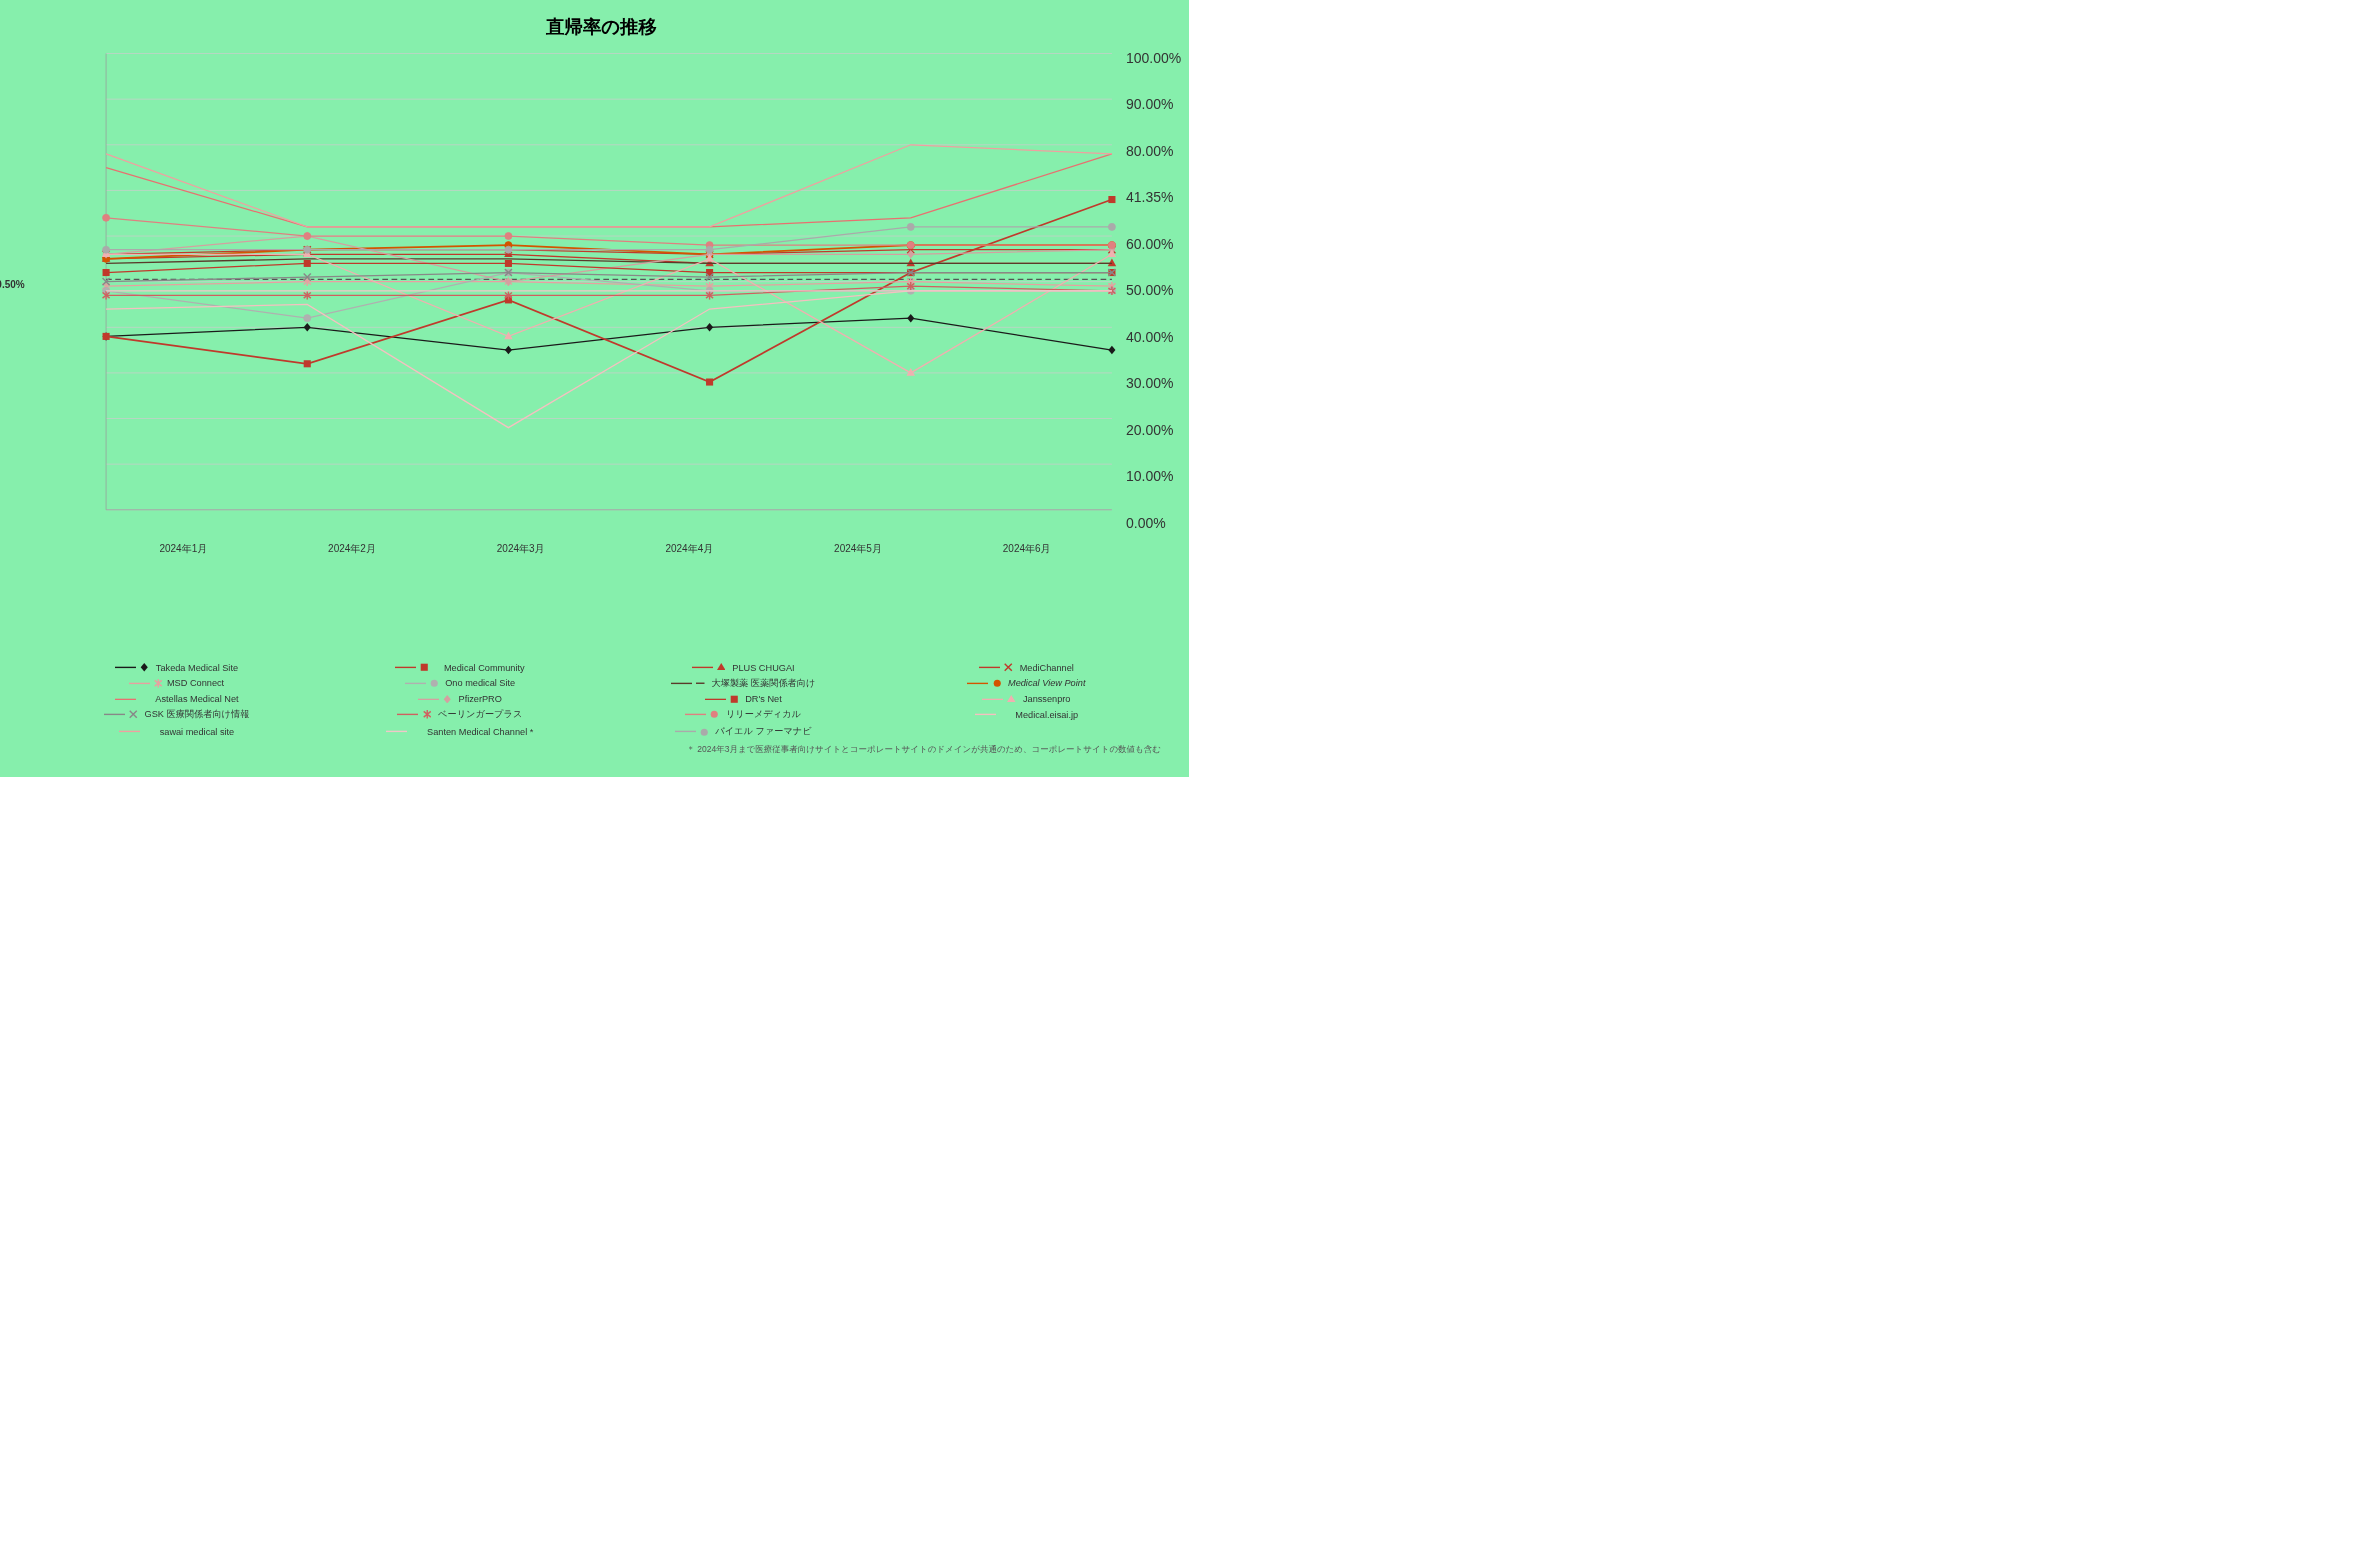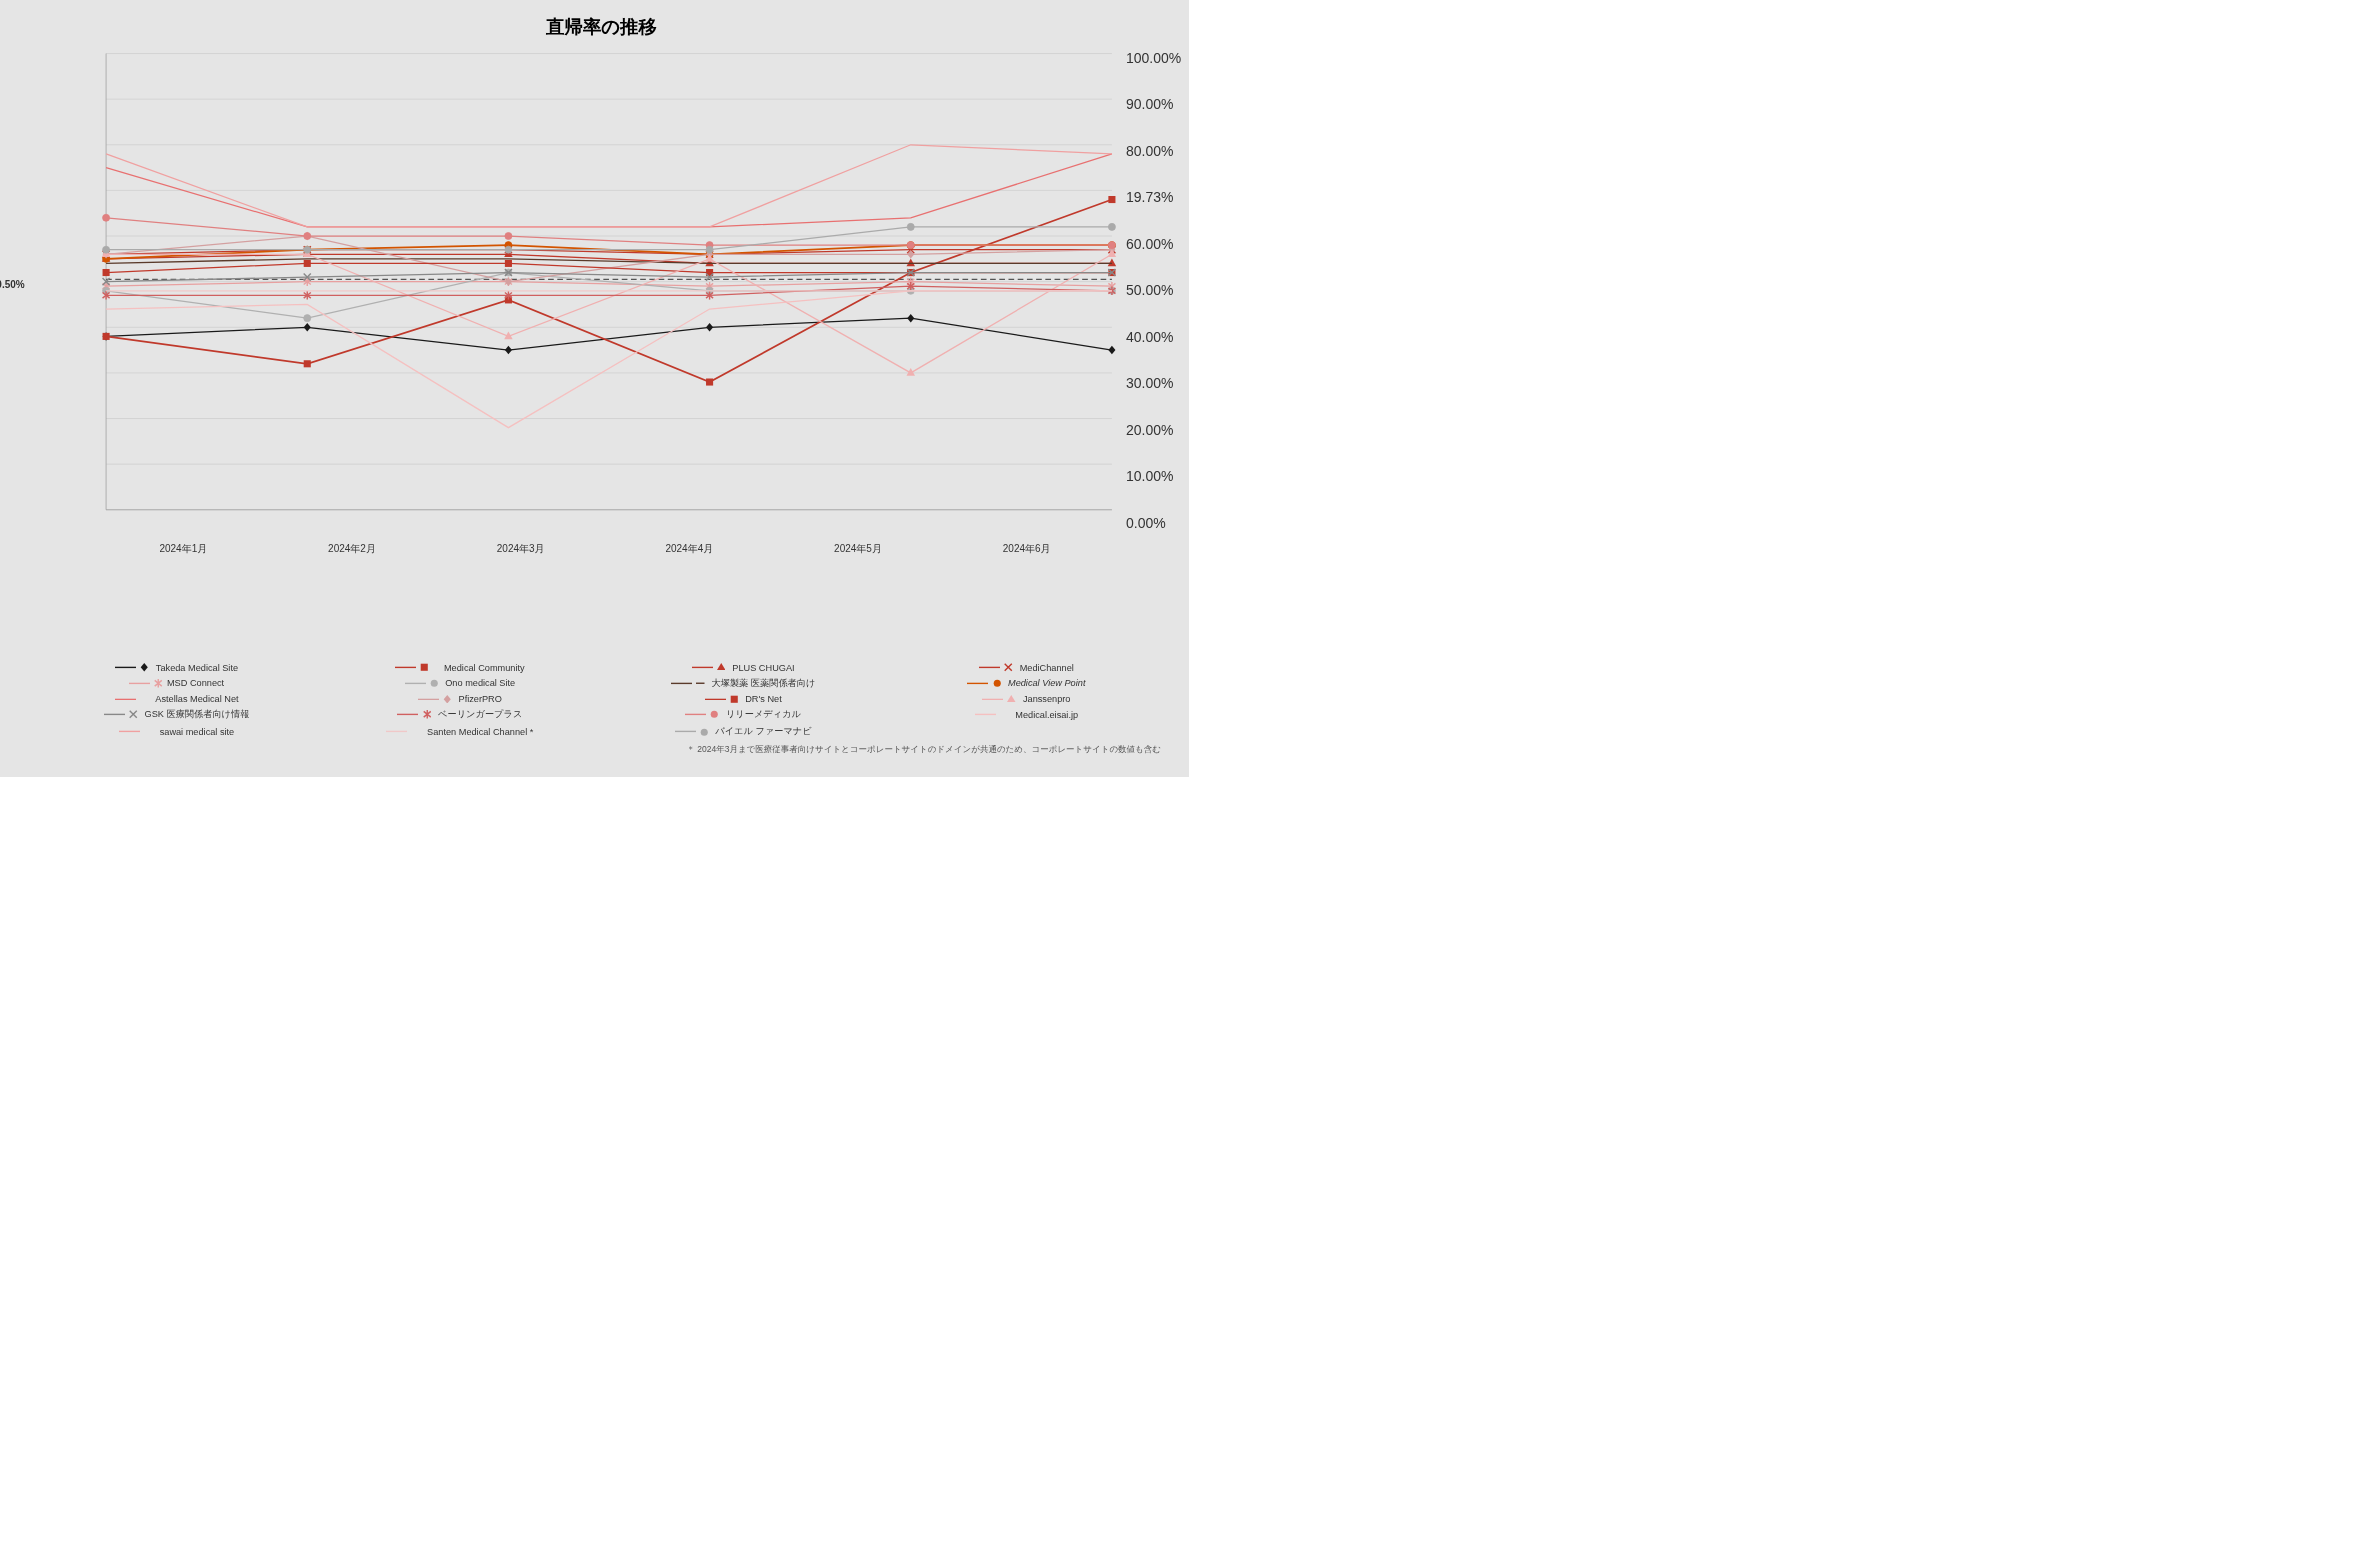--- a/index.html
+++ b/index.html
@@ -6,21 +6,21 @@
     body {
       background: #fff;
       font-family: 'Meiryo', 'Yu Gothic', 'MS Gothic', sans-serif;
       width: 1189px;
       height: 777px;
       overflow: hidden;
     }
     .chart-container {
       width: 1189px;
       height: 777px;
-      background: #e5e5e5;
+      background: #86efac;
       position: relative;
       padding: 14px 28px 127px 42px;
     }
     .chart-title {
       text-align: center;
       font-size: 18.4px;
       font-weight: bold;
       margin-bottom: 10.6px;
       color: #000;
     }
@@ -230,21 +230,21 @@
         <circle cx="1146" cy="250.1" r="5" fill="#aaaaaa" stroke="#aaaaaa"></circle>
         <circle cx="1430" cy="250.1" r="5" fill="#aaaaaa" stroke="#aaaaaa"></circle>
       </svg>
 
     <div class="avg-label" style="top: 228px;">平均 50.50%</div>
 
     <div style="position:absolute; right:-7px; top:0; height:100%; width:42px; display:flex; flex-direction:column; justify-content:space-between;">
       <span class="y-label">100.00%</span>
       <span class="y-label">90.00%</span>
       <span class="y-label">80.00%</span>
-      <span class="y-label">19.73%</span>
+      <span class="y-label">41.35%</span>
       <span class="y-label">60.00%</span>
       <span class="y-label">50.00%</span>
       <span class="y-label">40.00%</span>
       <span class="y-label">30.00%</span>
       <span class="y-label">20.00%</span>
       <span class="y-label">10.00%</span>
       <span class="y-label">0.00%</span>
     </div>
 
     <div style="position:absolute; bottom:-25px; left:57px; right:50px; display:flex; justify-content:space-between;">

